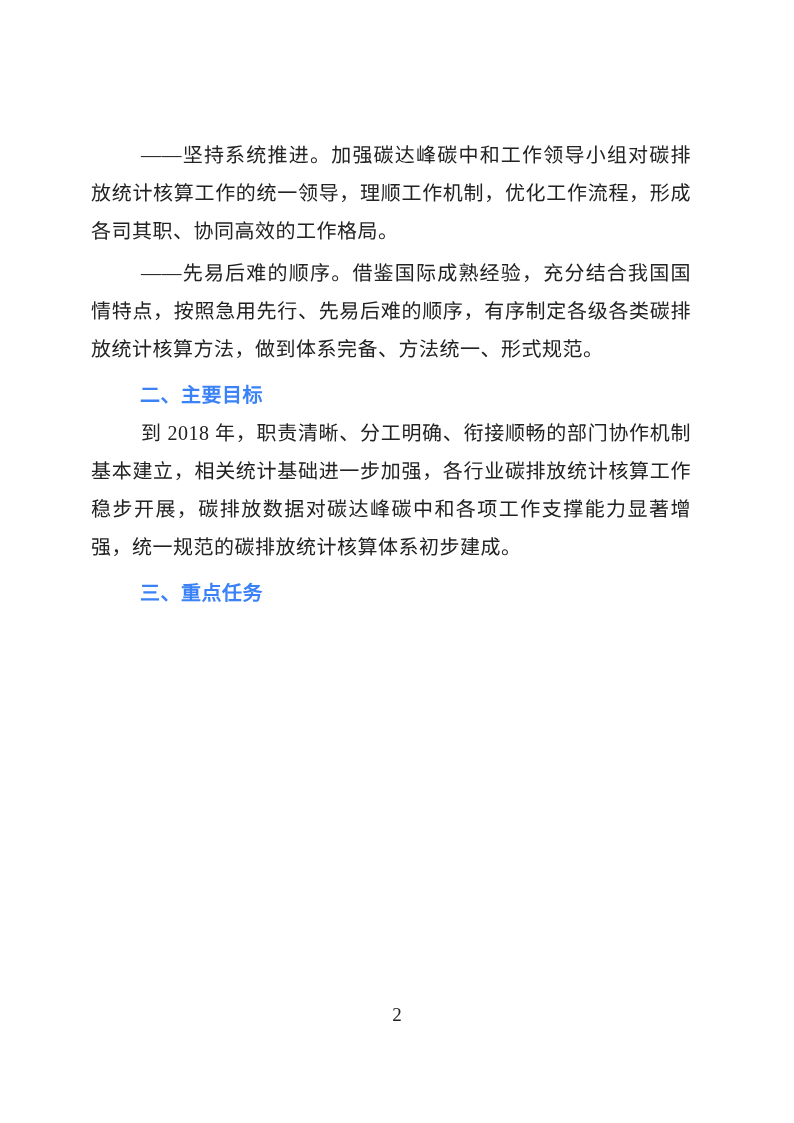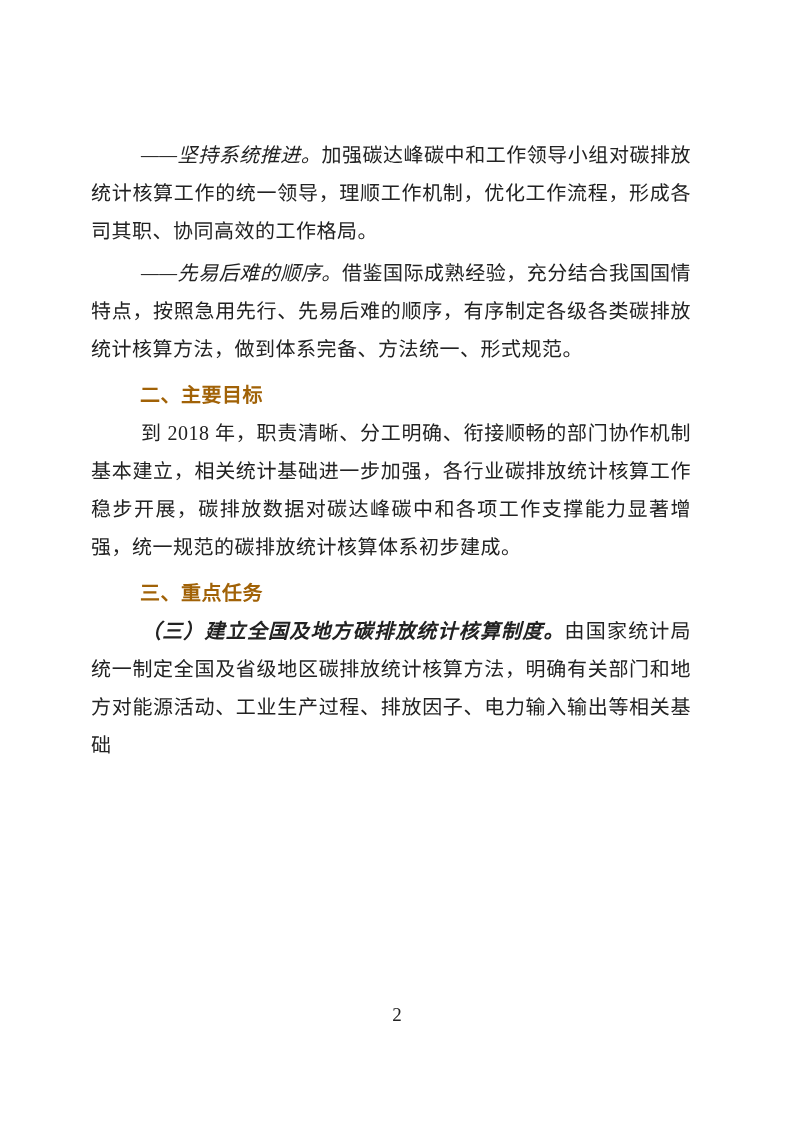--- a/index.html
+++ b/index.html
@@ -24,34 +24,33 @@
     font-size: 20px;
     line-height: 38px;
     text-align: justify;
     letter-spacing: 0.5px;
   }
   .para {
     margin: 0 0 4px 0;
     text-indent: 50px;
   }
   .lead {
-    font-style: italic;
   }
   .task-lead {
     font-style: italic;
     font-weight: bold;
   }
   .heading {
     margin: 8px 0 0 0;
     text-indent: 49px;
     font-family: "Liberation Sans", "DejaVu Sans", sans-serif;
     font-weight: bold;
     font-size: 20px;
     line-height: 38px;
-    color: #a16207;
+    color: #3b82f6;
   }
   .page-number {
     position: absolute;
     top: 1001px;
     left: 0;
     width: 100%;
     text-align: center;
     font-size: 19px;
     line-height: 28px;
     color: #222222;
@@ -68,18 +67,17 @@
 
     <p class="para"><span class="lead">——先易后难的顺序。</span><span>借鉴国际成熟经验，充分结合我国国情特点，按照急用先行、先易后难的顺序，有序制定各级各类碳排放统计核算方法，做到体系完备、方法统一、形式规范。</span></p>
 
     <h2 class="heading">二、主要目标</h2>
 
     <p class="para">到 2018 年，职责清晰、分工明确、衔接顺畅的部门协作机制基本建立，相关统计基础进一步加强，各行业碳排放统计核算工作稳步开展，碳排放数据对碳达峰碳中和各项工作支撑能力显著增强，统一规范的碳排放统计核算体系初步建成。</p>
 
 
     <h2 class="heading">三、重点任务</h2>
 
-    <p class="para"><span class="task-lead">（三）建立全国及地方碳排放统计核算制度。</span><span>由国家统计局统一制定全国及省级地区碳排放统计核算方法，明确有关部门和地方对能源活动、工业生产过程、排放因子、电力输入输出等相关基础</span></p>
 
   </div>
 
   <div class="page-number">2</div>
 </div>
 
 </body></html>

